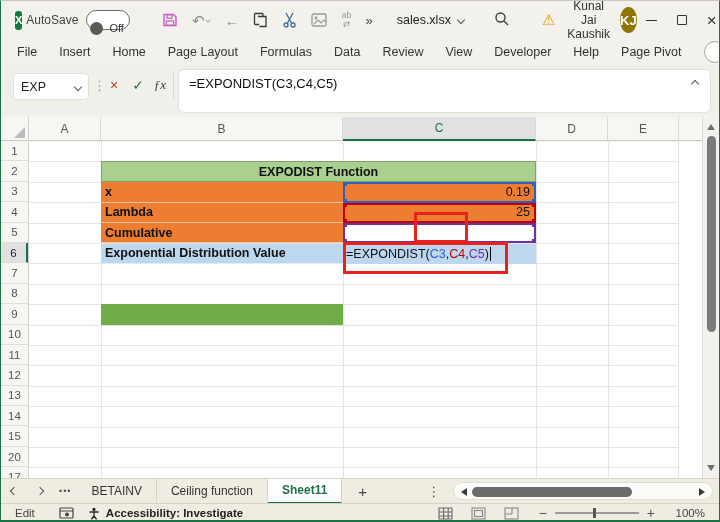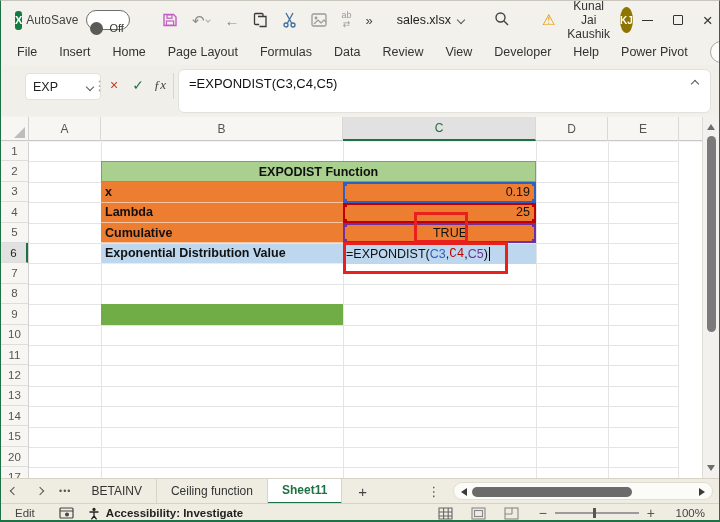--- a/index.html
+++ b/index.html
@@ -23,33 +23,33 @@
   .qat > * { margin-right:14px; display:flex; align-items:center; }
   .glyph { font-size:15px; line-height:1; color:#8A8A8A; }
   .undo-wrap .chev { margin-left:2px; border-color:#AFAFAF; width:4px; height:4px; }
   .replace-icon { display:flex; flex-direction:column; align-items:center; line-height:1; color:#9A9A9A; font-size:9px; }
   .overflow { font-size:13px; color:#444; }
   .doc-title { margin-left:10px; display:flex; align-items:center; font-size:12.5px; color:#222; }
   .doc-title .chev { margin-left:7px; }
   .search-wrap { margin-left:30px; }
   .warn { margin-left:32px; font-size:15px; color:var(--warning-orange,#E69500); }
   .uname { margin-left:12px; color:#333;text-align:center; }
-  .avatar { margin-left:10px; width:26px; height:26px; border-radius:50%; background:var(--avatar-gold,#8E7500); color:#fff; font-size:10px; font-weight:bold; display:flex; align-items:center; justify-content:center; }
+  .avatar { margin-left:10px; width:26px; height:26px; border-radius:50%; background:var(--avatar-gold,#8E7500); color:#fff; font-size:13px; font-weight:bold; display:flex; align-items:center; justify-content:center; }
   .wbtns { margin-left:auto; display:flex; align-items:center; }
   .wbtn { width:30px; height:28px; display:flex; align-items:center; justify-content:center; color:#333; }
   .min-bar { width:11px; height:0; border-top:1.4px solid #333; }
   .max-box { width:10px; height:10px; border:1.4px solid #333; border-radius:1px; }
   .close-x { font-size:17px; line-height:1; }
   
   .menubar { position:absolute; left:0; top:38px; width:100%; height:26px; display:flex; align-items:center; padding:0 16px; background:#F3F1EB; font-size:12.5px; color:#333; }
   .menubar .mtab { margin-right:22px; white-space:nowrap; }
   .comments-btn { margin-left:auto; height:22px; border:1px solid #ACA89B; border-radius:11px; background:#FDFDFB; display:flex; align-items:center; padding:0 10px; font-size:12px; color:#333; }
   
   .fbar { position:absolute; left:0; top:64px; width:100%; height:50px; background:#F1EFE9; }
-  .namebox { position:absolute; left:24px; top:8px; width:76px; height:27px; background:#fff; border:1px solid #E3E1DC; border-radius:4px; display:flex; align-items:center; padding:0 7px; font-size:12.5px; color:#222; }
+  .namebox { position:absolute; left:12px; top:8px; width:76px; height:27px; background:#fff; border:1px solid #E3E1DC; border-radius:4px; display:flex; align-items:center; padding:0 7px; font-size:12.5px; color:#222; }
   .namebox .chev { margin-left:auto; }
   .fdots { position:absolute; left:92px; top:13px; color:#9B9B9B; font-size:13px; }
   .fbtn { position:absolute; top:7px; width:22px; height:26px; display:flex; align-items:center; justify-content:center; font-size:14px; }
   .fx { font-size:13px; color:#444; }
   .fx i { font-family:"Liberation Serif", serif; font-style:italic; }
   .fdivider { position:absolute; left:172px; top:8px; width:1px; height:26px; background:#D8D6D0; }
   .finput { position:absolute; left:177px; top:4px; right:8px; height:44px; background:#fff; border:1px solid #E3E1DC; border-radius:6px; padding:6px 10px; font-size:13px; color:#111; }
   .finput .chev { position:absolute; right:12px; top:11px; }
   
   .colhdrs { position:absolute; left:0; top:116px; width:703px; height:24px; background:#F7F6F2; border-bottom:1px solid #C9C9C9; }
@@ -68,21 +68,21 @@
   .cell { position:absolute; height:20.4px; display:flex; align-items:center; font-size:12.5px; color:#111; }
   .tbl-title { left:100px; top:19.4px; width:435px; justify-content:center; background:var(--header-green-fill,#A9D08E); border:1px solid #7FA05F; font-weight:bold; }
   .lbl { left:100px; width:242px; padding-left:4px; background:var(--orange-fill,#ED7D31); border-bottom:1px solid rgba(255,255,255,.55); font-weight:bold; }
   .val { left:342px; width:193px; background:var(--orange-fill,#ED7D31); border-bottom:1px solid rgba(255,255,255,.55); border-left:1px solid rgba(255,255,255,.55);padding-left:20px; }
   .val.right { justify-content:flex-end; padding-right:6px; }
   .val.center { justify-content:center; }
   .blue { background:var(--blue-fill,#BDD7EE) !important; }
   .greenfill { left:100px; top:162.2px; width:242px; background:var(--cell-green-fill,#70AD47); }
   .formula-cell { left:342px; top:101px; width:193px; padding-left:3px; background:var(--blue-fill,#BDD7EE); white-space:nowrap; }
   .fc-ref1 { color:var(--ref-blue,#2F5FBF); }
-  .fc-ref2 { color:var(--ref-red,#C00000);font-family:Liberation Mono, monospace; }
+  .fc-ref2 { color:var(--ref-red,#C00000); }
   .fc-ref3 { color:var(--ref-purple,#7030A0); }
   .caret { display:inline-block; width:1px; height:14px; background:#000; margin-left:1px; animation:blink 1s steps(1) infinite; }
   @keyframes blink { 50% { opacity:0; } }
   .ref { position:absolute; left:342px; width:193px; height:20.4px; border:2px solid currentColor; }
   .ref .dot { position:absolute; width:4px; height:4px; background:currentColor; }
   .dot.tl{left:-2px;top:-2px} .dot.tr{right:-2px;top:-2px} .dot.bl{left:-2px;bottom:-2px} .dot.br{right:-2px;bottom:-2px}
   .ann { position:absolute; border:3px solid var(--annotation-red,#E8211D); }
   
   .vscroll { position:absolute; right:0; top:116px; width:17px; height:361px; background:#F2F1ED; border-left:1px solid #DDDCD6; }
   .tri { width:0; height:0; position:absolute; left:4px; }
@@ -200,21 +200,21 @@
     <span class="mtab">File</span>
     <span class="mtab">Insert</span>
     <span class="mtab">Home</span>
     <span class="mtab">Page Layout</span>
     <span class="mtab">Formulas</span>
     <span class="mtab">Data</span>
     <span class="mtab">Review</span>
     <span class="mtab">View</span>
     <span class="mtab">Developer</span>
     <span class="mtab">Help</span>
-    <span class="mtab">Power Pivot</span>
+    <span class="mtab">Page Pivot</span>
     <div class="comments-btn">
       
       
     </div>
 
   </div>
 
   <div class="fbar">
     <div class="namebox">
       <span>EXP</span>
@@ -273,21 +273,20 @@
 
     <div class="cell tbl-title">EXPODIST Function</div>
 
     <div class="cell lbl" style="top:40.3px">x</div>
     <div class="cell val right" style="top:40.3px">0.19</div>
 
     <div class="cell lbl" style="top:60.7px">Lambda</div>
     <div class="cell val right" style="top:60.7px">25</div>
 
     <div class="cell lbl" style="top:81.1px">Cumulative</div>
-    <div class="cell val center" style="top:81.1px">TRUE</div>
 
     <div class="cell lbl blue" style="top:101.5px">Exponential Distribution Value</div>
     <div class="cell formula-cell" style="top:101.5px">
       <span>=EXPONDIST(</span>
         <span class="fc-ref1">C3</span>
         <span>,</span>
         <span class="fc-ref2">C4</span>
         <span>,</span>
         <span class="fc-ref3">C5</span>
         <span>)</span>

